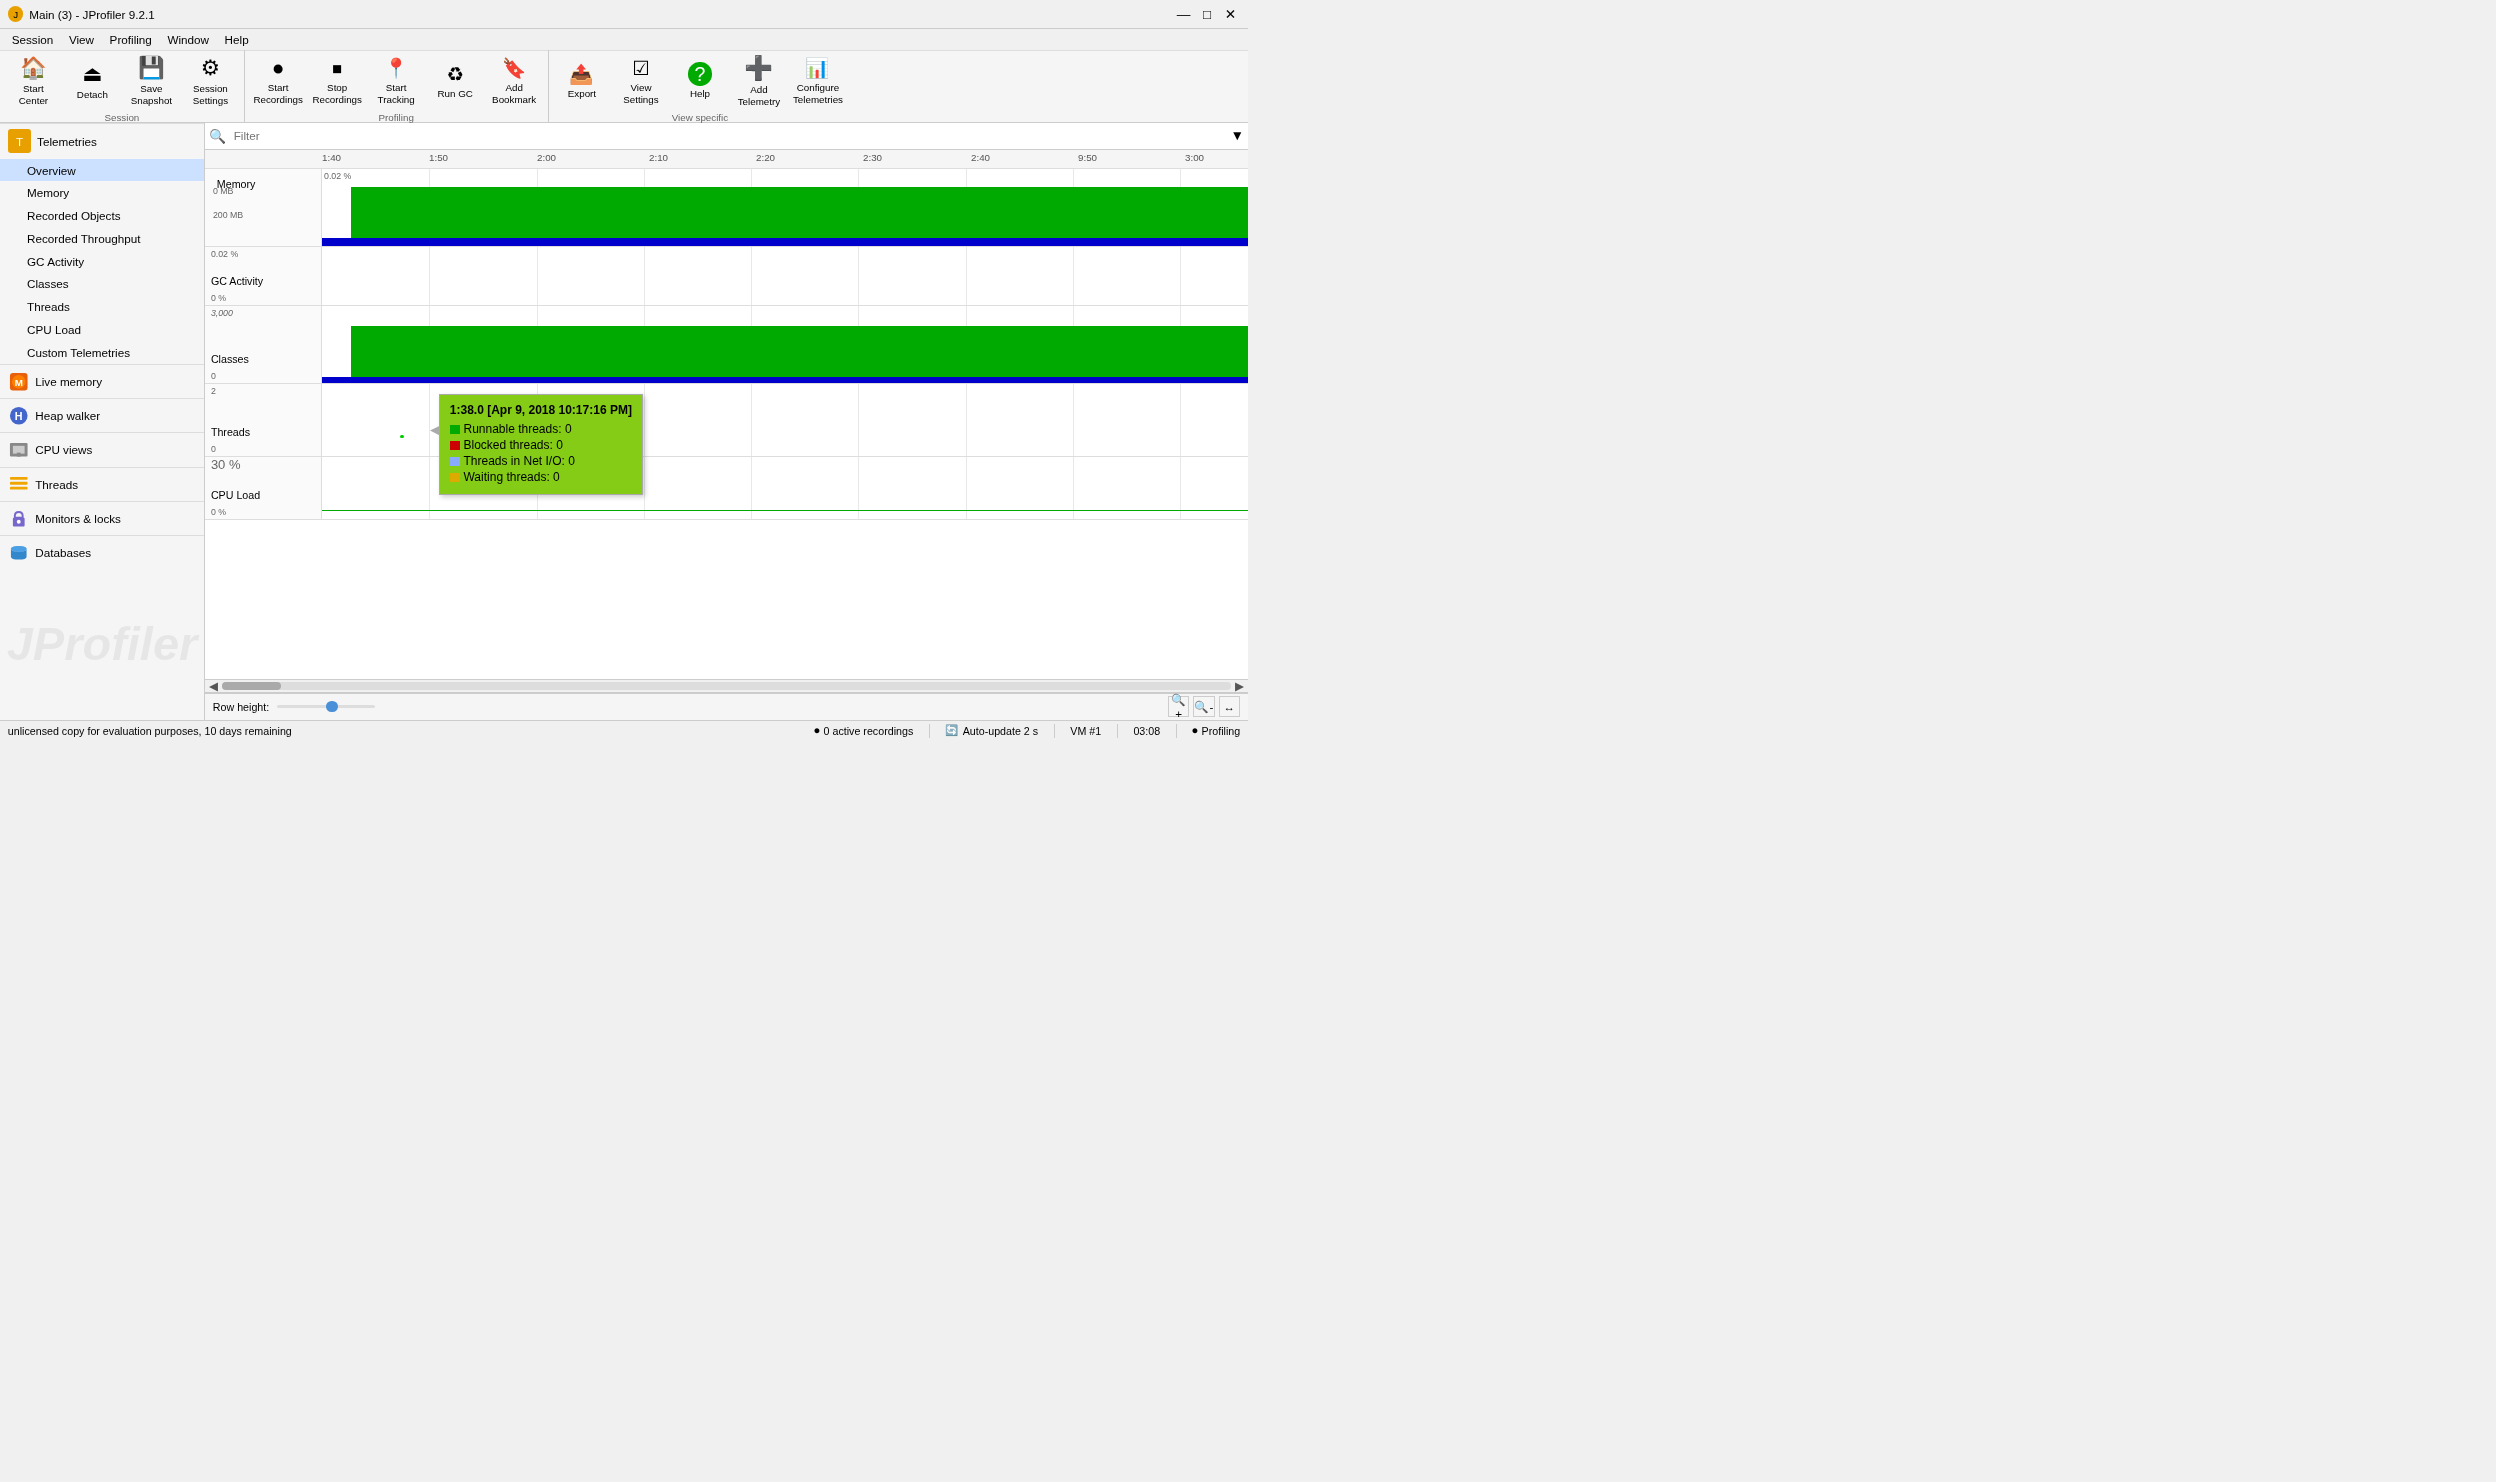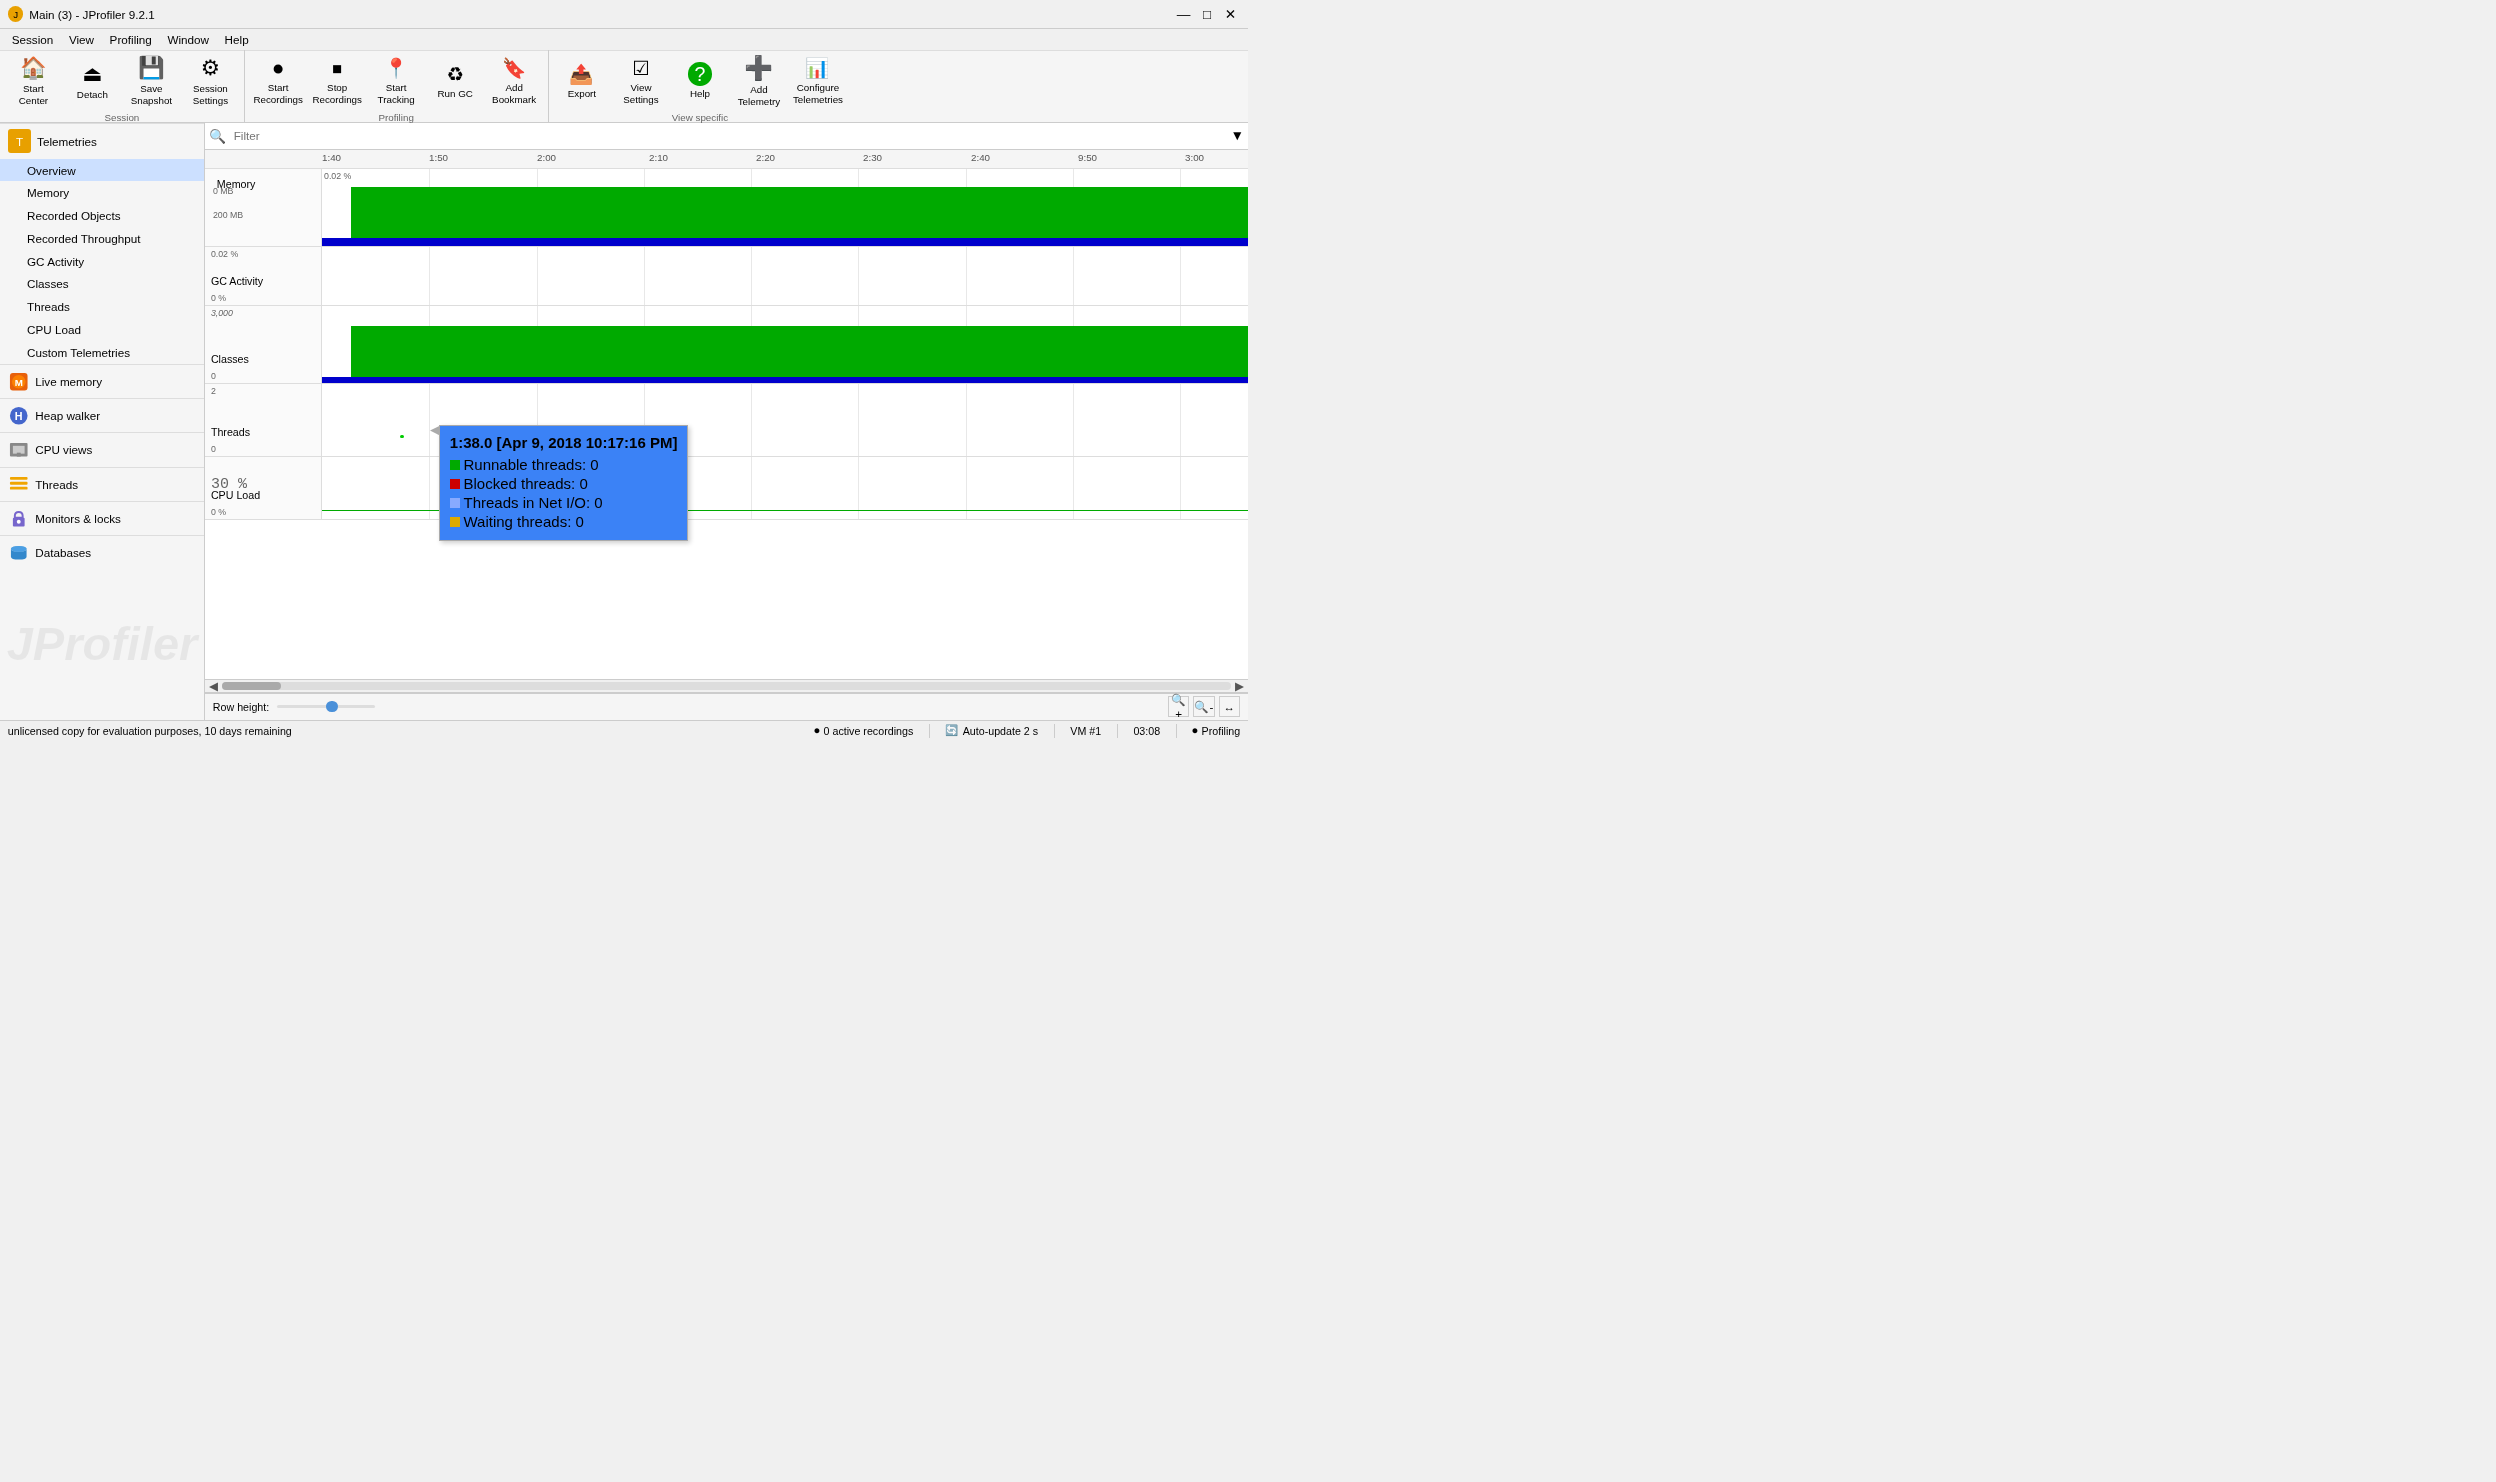--- a/index.html
+++ b/index.html
@@ -623,21 +623,21 @@
             <div class="vgrid" style="left:858px;"></div>
 
             <div style="position:absolute;bottom:5.9px;left:29px;right:0;height:51px;background:#00aa00;"></div>
 
             <div style="position:absolute;bottom:0;left:0;right:0;height:5.9px;background:#0000cc;"></div>
           </div>
         </div>
 
         <div class="chart-row threads-row" style="height:73px;position:relative;">
 
-          <div class="tooltip" style="position:absolute;left:234px;top:9.8px;z-index:100;background:#3b82f6;border:1px solid #aaa;padding:7.8px 9.8px;font-size:15px;box-shadow:2px 2px 4.9px rgba(0,0,0,0.2);margin-top:31px;">
+          <div class="tooltip" style="position:absolute;left:234px;top:9.8px;z-index:100;background:#84cc16;border:1px solid #aaa;padding:7.8px 9.8px;font-size:12px;box-shadow:2px 2px 4.9px rgba(0,0,0,0.2);">
             <div class="tooltip-title" style="font-weight:bold;margin-bottom:5.9px;">1:38.0 [Apr 9, 2018 10:17:16 PM]</div>
             <div class="tooltip-item">
               <span style="display:inline-block;width:9.8px;height:9.8px;background:#00aa00;"></span>
               <span>Runnable threads: 0</span>
             </div>
             <div class="tooltip-item">
               <span style="display:inline-block;width:9.8px;height:9.8px;background:#cc0000;"></span>
               <span>Blocked threads: 0</span>
             </div>
             <div class="tooltip-item">
@@ -665,21 +665,21 @@
             <div class="vgrid" style="left:644px;"></div>
             <div class="vgrid" style="left:751px;"></div>
             <div class="vgrid" style="left:858px;"></div>
 
             <div style="position:absolute;bottom:17.6px;left:78px;width:3.9px;height:3.9px;background:#00cc00;border-radius:50%;"></div>
           </div>
         </div>
 
         <div class="chart-row cpu-row" style="height:63px;">
           <div class="chart-row-label" style="position:relative;">
-            <div style="position:absolute;top:19px;left:5.9px;font-size:15px;color:#666;font-family:Liberation Mono, monospace;">30 %</div>
+            <div style="position:absolute;top:0;left:5.9px;font-size:13px;color:#666;">30 %</div>
             <span style="position:absolute;bottom:17.6px;left:5.9px;font-size:10.7px;">CPU Load</span>
             <div style="position:absolute;bottom:2px;left:5.9px;font-size:8.8px;color:#666;">0 %</div>
           </div>
           <div class="chart-canvas" style="position:relative;background:white;">
             <div class="vgrid" style="left:107px;"></div>
             <div class="vgrid" style="left:215px;"></div>
             <div class="vgrid" style="left:322px;"></div>
             <div class="vgrid" style="left:429px;"></div>
             <div class="vgrid" style="left:536px;"></div>
             <div class="vgrid" style="left:644px;"></div>

